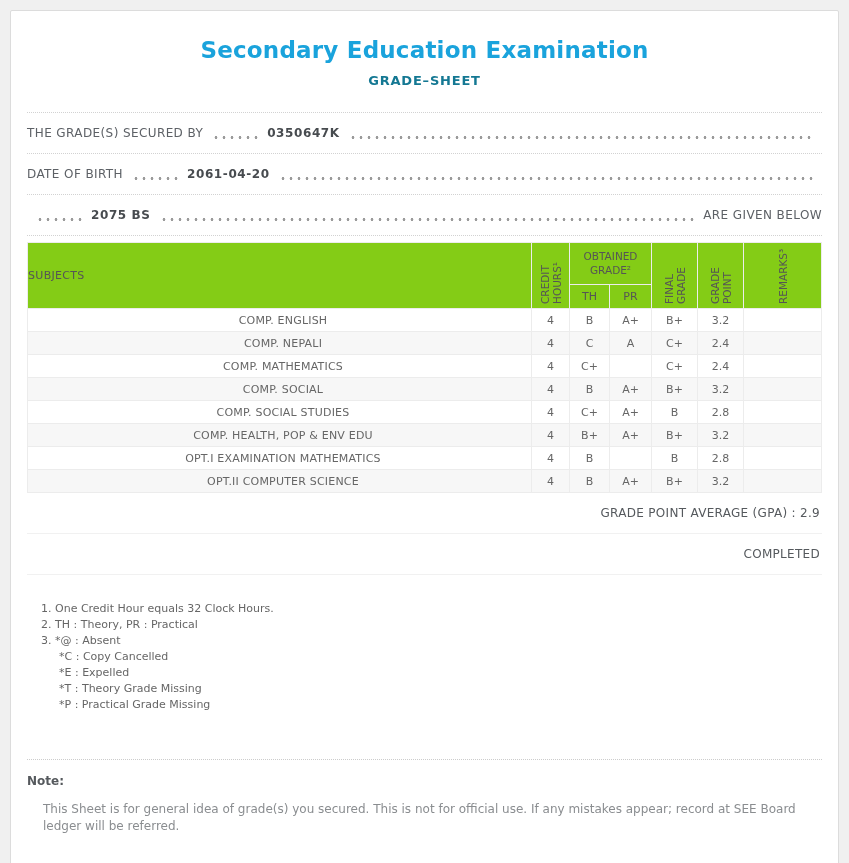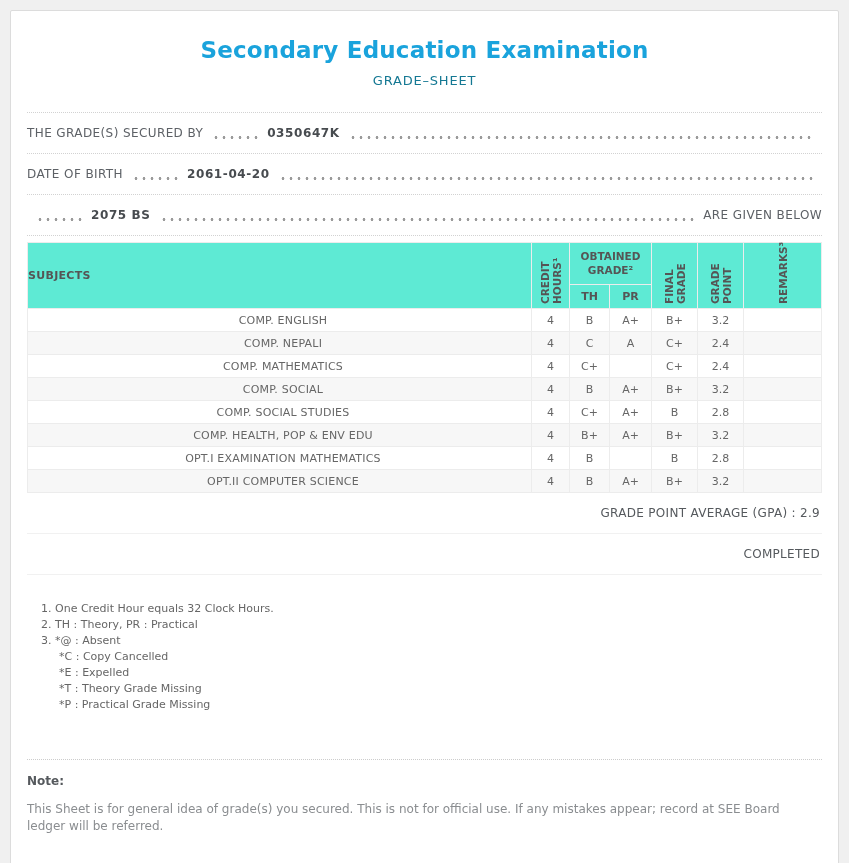--- a/index.html
+++ b/index.html
@@ -33,21 +33,21 @@
     text-align: center;
     font-size: 23px;
     font-weight: bold;
     color: var(--title);
     letter-spacing: 0.2px;
   }
   h2.subtitle {
     margin: 0 0 24px 0;
     text-align: center;
     font-size: 13px;
-    font-weight: normal;
+    font-weight: bold;
     color: var(--subtitle);
     letter-spacing: 0.8px;
   }
   
   .info { border-top: 1px dotted #d2d2d2; }
   .info-row {
     display: flex;
     align-items: center;
     padding: 13px 0;
     border-bottom: 1px dotted #d2d2d2;
@@ -78,22 +78,22 @@
     border-collapse: collapse;
     table-layout: fixed;
   }
   table.grades th, table.grades td {
     border: 1px solid #ececec;
     padding: 0;
   }
   thead th {
     color: #555;
     font-size: 10.5px;
-    font-weight: bold;
-    background: #5eead4;
+    font-weight: normal;
+    background: #84cc16;
     border-color: #e6e6e6;
   }
   th.subjects-h {
     text-align: left;
     vertical-align: middle;
     padding-left: 7px;
     font-size: 11px;
     letter-spacing: 0.3px;
   }
   th.rot { position: relative; }
@@ -149,20 +149,21 @@
     font-size: 12px;
     font-weight: bold;
     color: #55595d;
     margin-bottom: 13px;
   }
   .note-text {
     font-size: 12px;
     color: #8a8d90;
     line-height: 1.45;
     max-width: 790px;
+    margin-left: 16px;
   }
 </style>
 </head>
 <body>
 
 <div class="page">
   <div class="card">
 
     <h1 class="title">Secondary Education Examination</h1>
     <h2 class="subtitle">GRADE–SHEET</h2>

